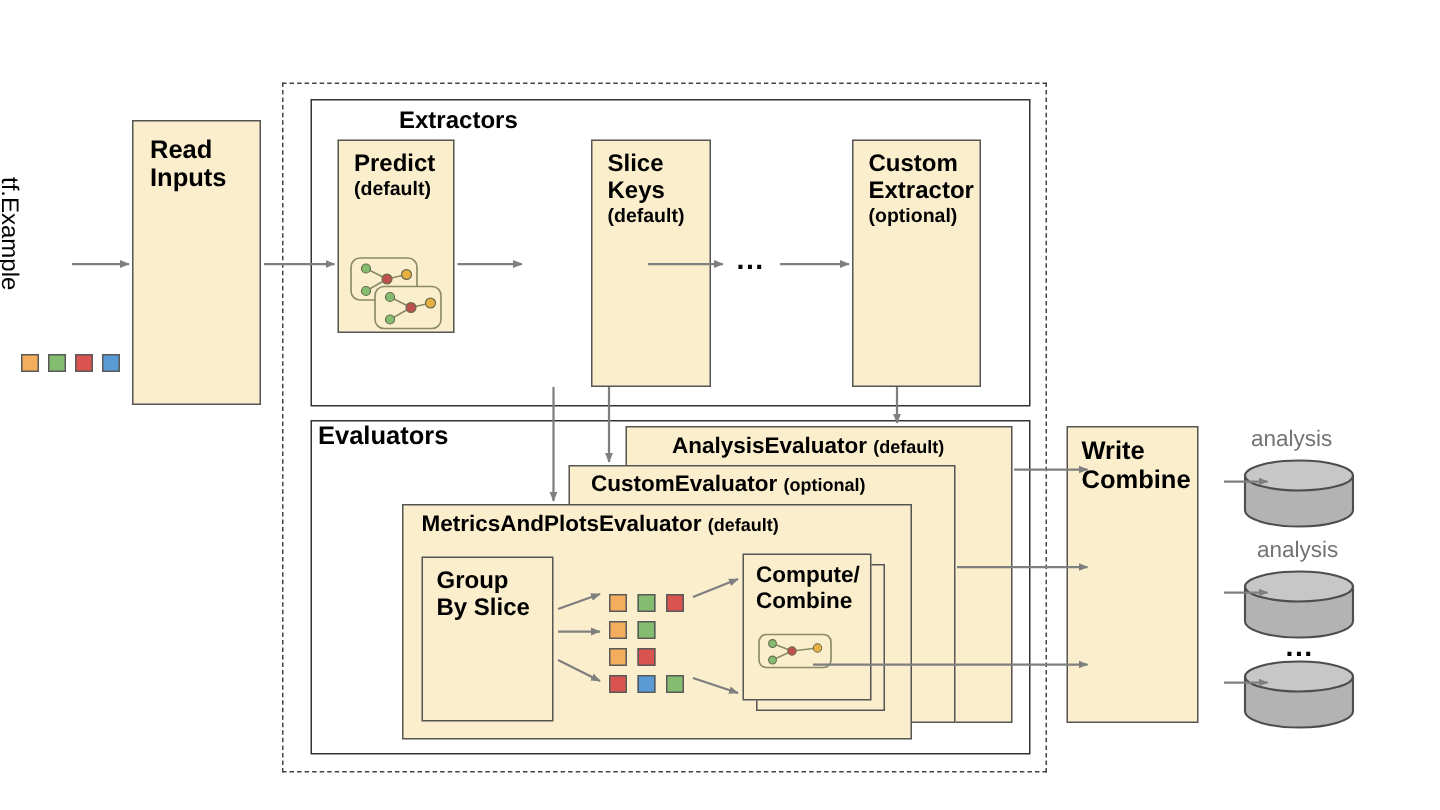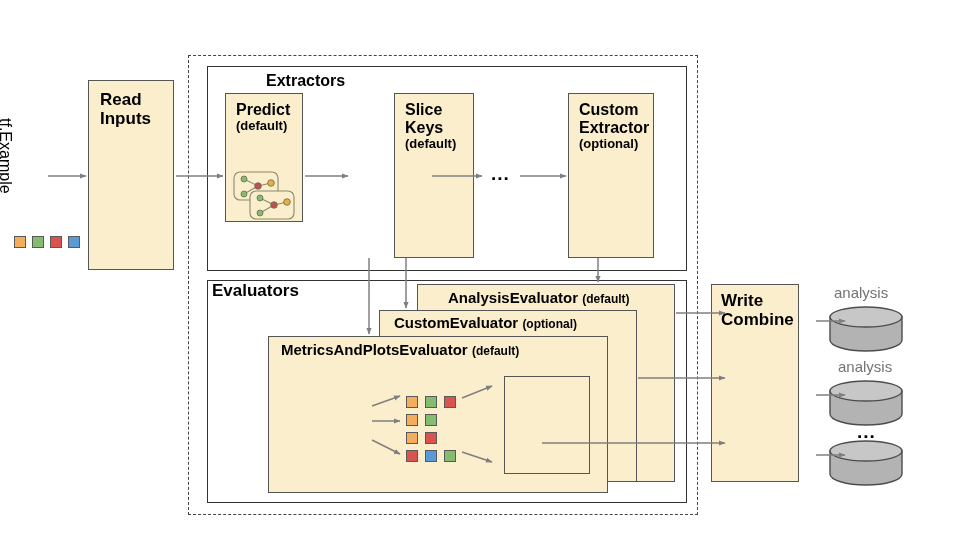--- a/index.html
+++ b/index.html
@@ -132,38 +132,62 @@
     </div>
   </div>
 
   <div class="box" style="left:268px;top:336px;width:340px;height:157px;">
     <div class="boxtitle" style="left:12px;top:5px;font-size:15px;text-align:center;">
       <span>MetricsAndPlotsEvaluator</span>
       <span class="sub" style="font-size:12px;">(default)</span>
     </div>
   </div>
 
+  <div class="box" style="left:281px;top:371px;width:88px;height:110px;">
+    <div class="boxtitle" style="left:9px;top:7px;font-size:16px;">
+      <div>Group</div>
+      <div>By Slice</div>
+    </div>
+  </div>
 
   <div>
     <div class="sq c-or" style="left:406px;top:396px;"></div>
     <div class="sq c-gr" style="left:425px;top:396px;"></div>
     <div class="sq c-rd" style="left:444px;top:396px;"></div>
 
     <div class="sq c-or" style="left:406px;top:414px;"></div>
     <div class="sq c-gr" style="left:425px;top:414px;"></div>
 
     <div class="sq c-or" style="left:406px;top:432px;"></div>
     <div class="sq c-rd" style="left:425px;top:432px;"></div>
 
     <div class="sq c-rd" style="left:406px;top:450px;"></div>
     <div class="sq c-bl" style="left:425px;top:450px;"></div>
     <div class="sq c-gr" style="left:444px;top:450px;"></div>
   </div>
 
   <div class="box" style="left:504px;top:376px;width:86px;height:98px;"></div>
+  <div class="box" style="left:495px;top:369px;width:86px;height:98px;">
+    <div class="boxtitle" style="left:8px;top:6px;font-size:15px;">
+      <div>Compute/</div>
+      <div>Combine</div>
+    </div>
+    <svg width="60" height="34" style="position:absolute;left:8px;top:48px;">
+      <rect x="2" y="5" width="48" height="22" rx="5" fill="#fbeecd" stroke="#8a8a6a" stroke-width="1.1"></rect>
+      <g stroke="#8a8a6a" stroke-width="1">
+        <line x1="11" y1="11" x2="24" y2="16"></line>
+          <line x1="11" y1="22" x2="24" y2="16"></line>
+        <line x1="24" y1="16" x2="41" y2="14"></line>
+      </g>
+      <circle cx="11" cy="11" r="2.6" fill="#84bd70" stroke="#6a6a50" stroke-width="0.7"></circle>
+      <circle cx="11" cy="22" r="2.6" fill="#84bd70" stroke="#6a6a50" stroke-width="0.7"></circle>
+      <circle cx="24" cy="16" r="2.8" fill="#c0504d" stroke="#6a6a50" stroke-width="0.7"></circle>
+      <circle cx="41" cy="14" r="2.8" fill="#e8b040" stroke="#6a6a50" stroke-width="0.7"></circle>
+    </svg>
+  </div>
 
   <div class="box" style="left:711px;top:284px;width:88px;height:198px;">
     <div class="boxtitle" style="left:9px;top:6px;font-size:17px;">
       <div>Write</div>
       <div>Combine</div>
     </div>
   </div>
 
   <div class="cyllabel" style="left:834px;top:284px;">analysis</div>
   <svg class="cyl" style="left:828px;top:306px;" width="80" height="46">

